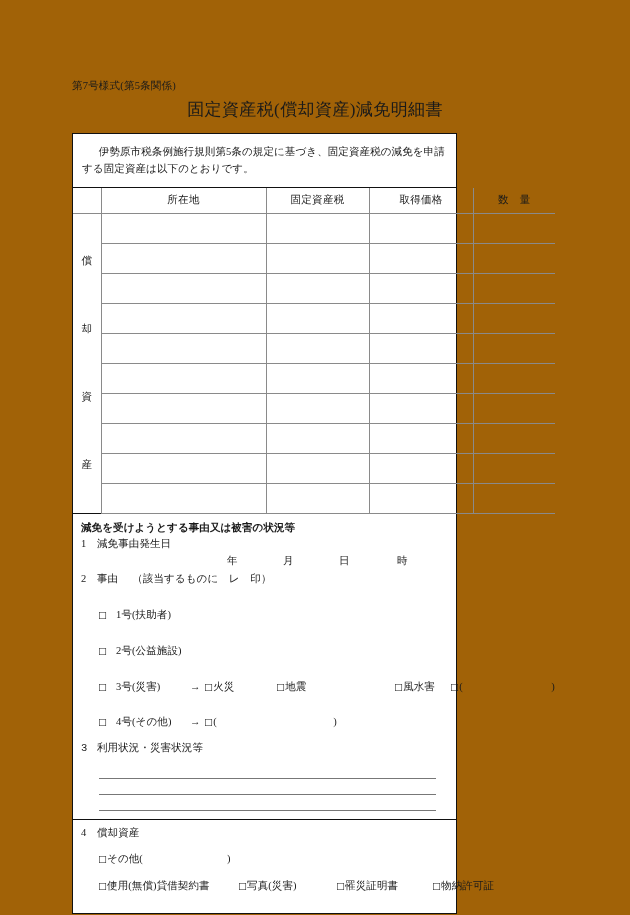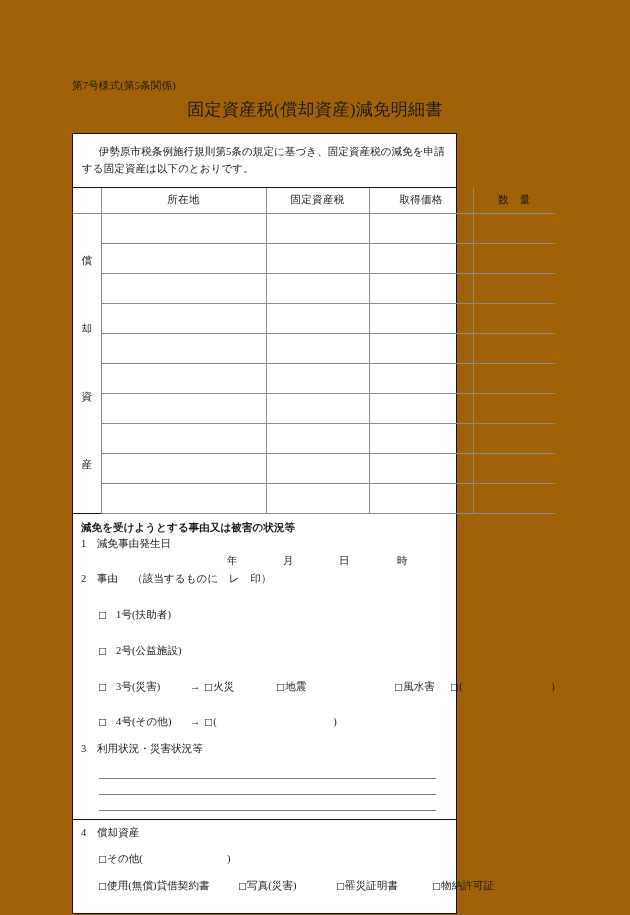--- a/index.html
+++ b/index.html
@@ -152,21 +152,21 @@
     display: inline-block;
   }
   .chk-row .lbl { display: inline-block; margin-top: 20px; }
   .w-reason { width: 74px; }
   .sub-gap-1 { display: inline-block; width: 14px; }
   .opt-fire  { display: inline-block; width: 72px; }
   .opt-quake { display: inline-block; width: 118px; }
   .opt-storm { display: inline-block; width: 56px; }
   .paren-long { display: inline-block; width: 92px; }
 
-  .sec3 { margin: 11px 0 0 0; }
+  .sec3 { margin: 11px 0 0 0; font-family: Liberation Mono, monospace; }
   .rules { margin-top: 6px; }
   .rule {
     border-bottom: 0.9px solid #777;
     height: 15px;
     margin: 0 12px 0 18px;
   }
   .rule:last-child { margin-bottom: 0; }
 
   .attach-sep {
     border-top: 1.2px solid #111;

